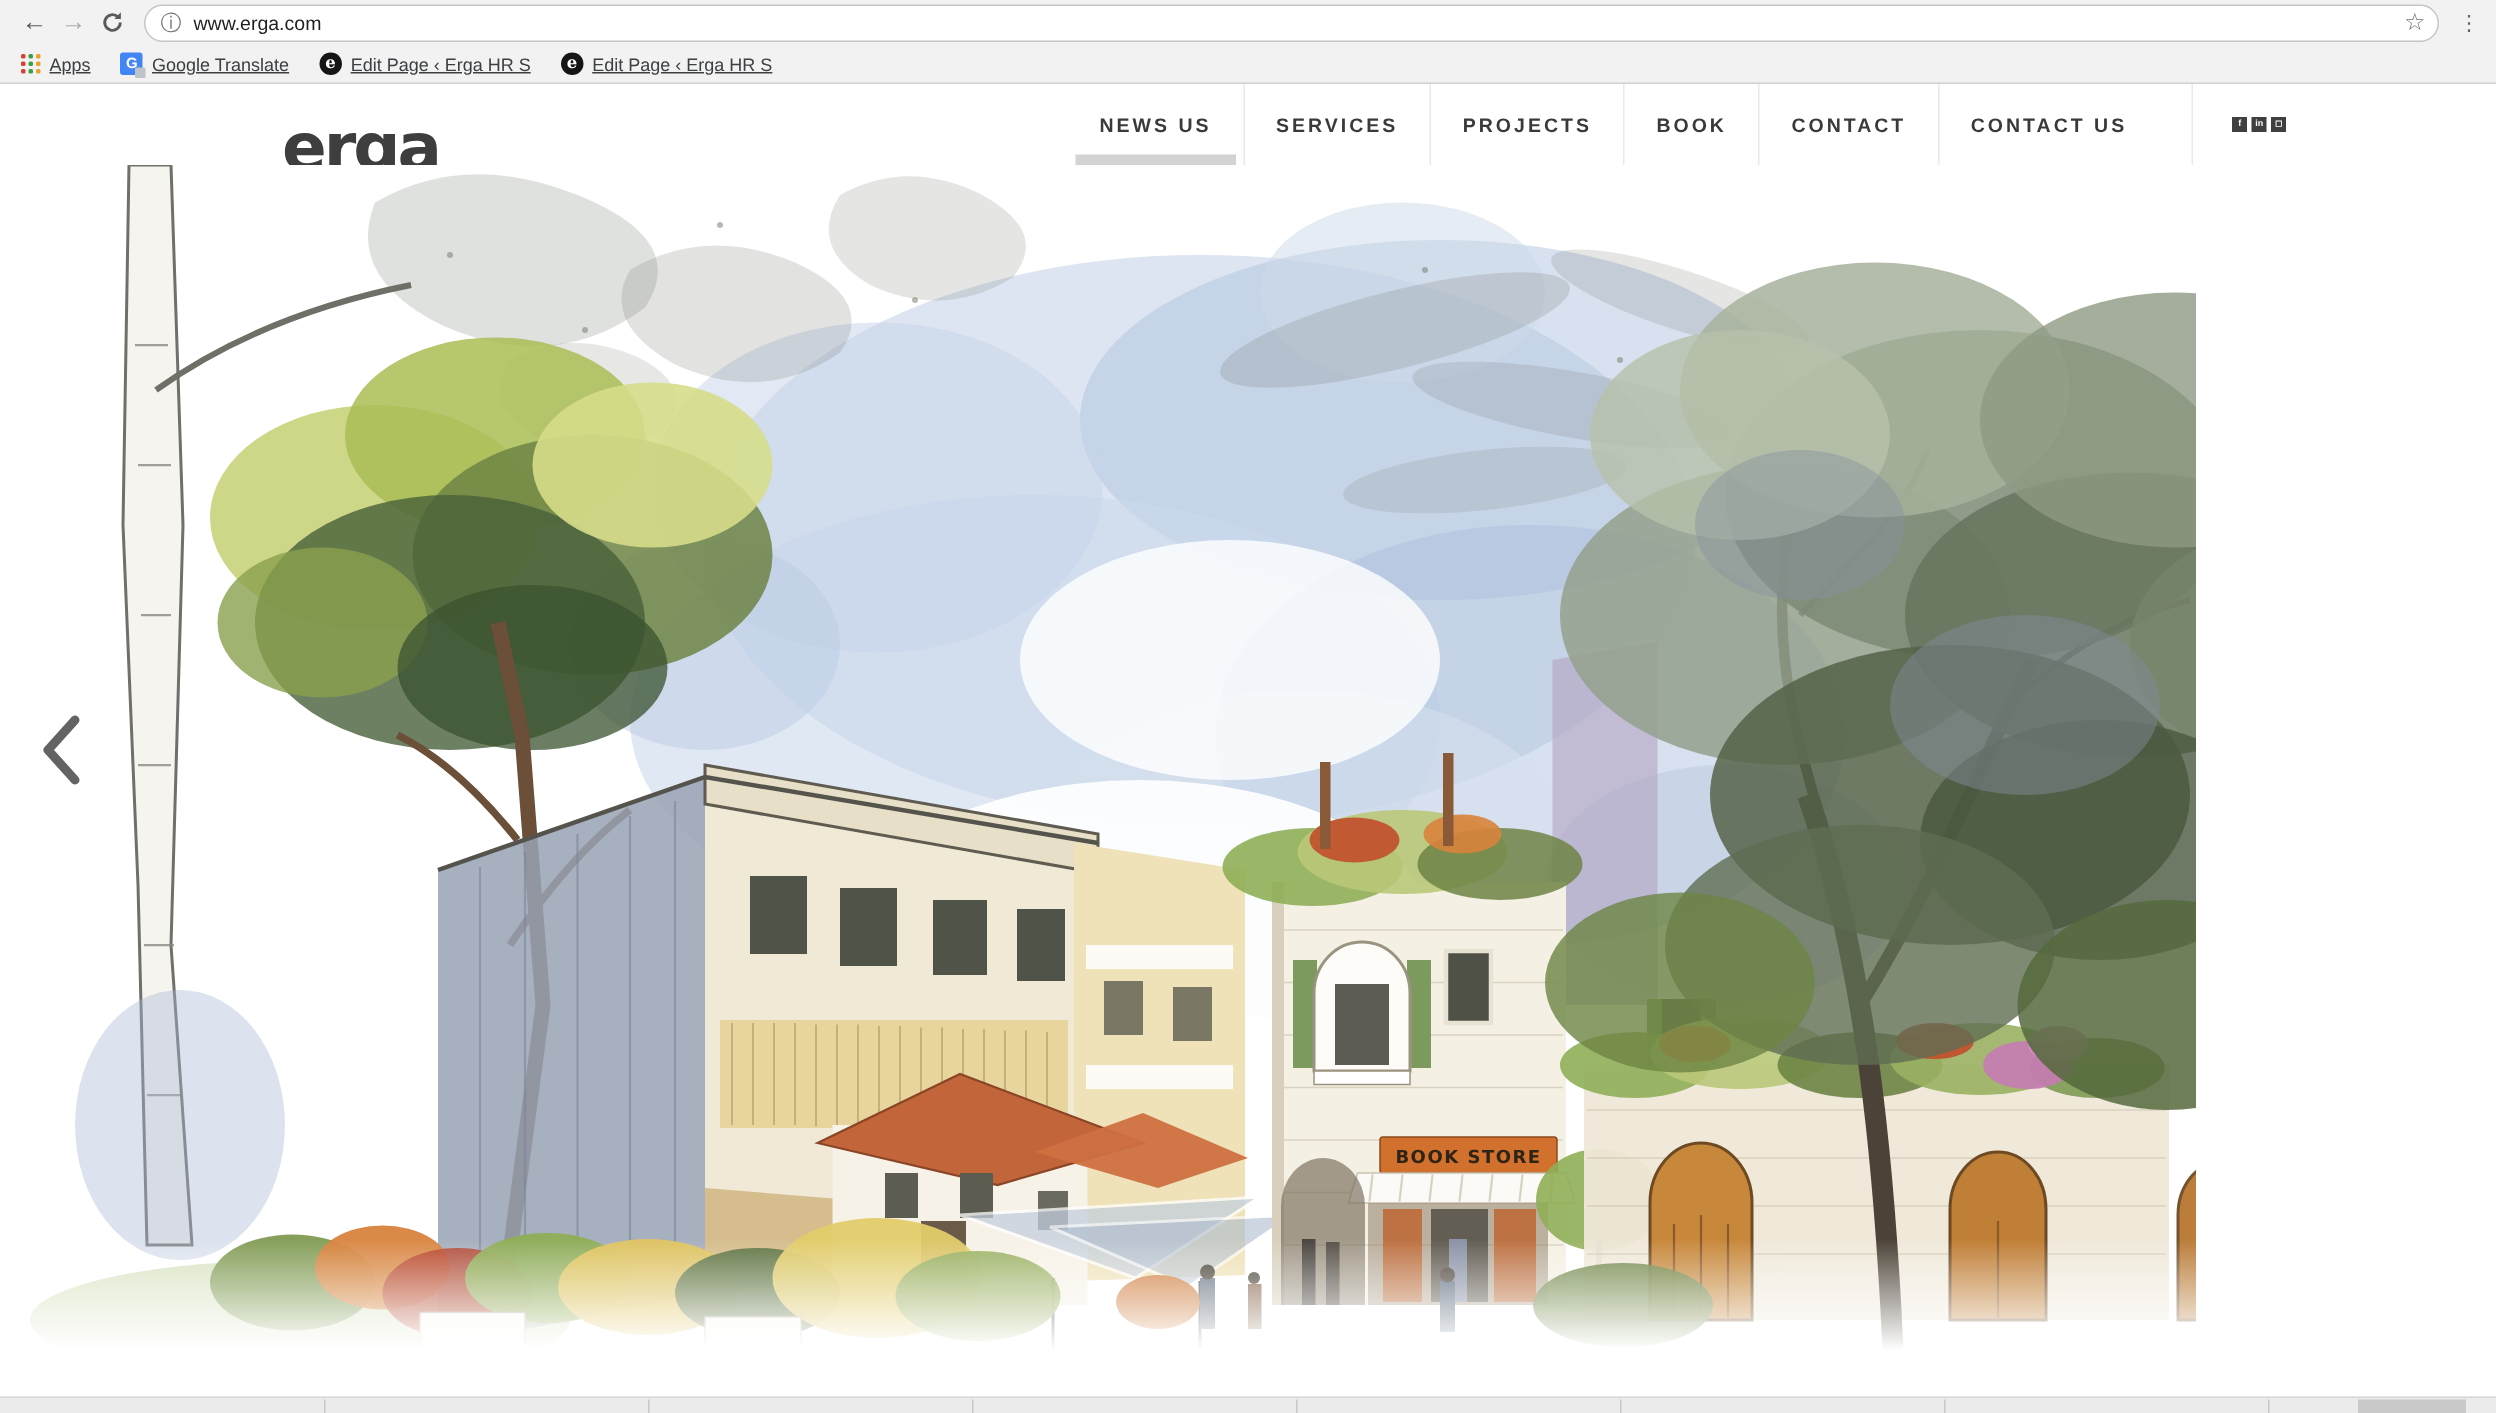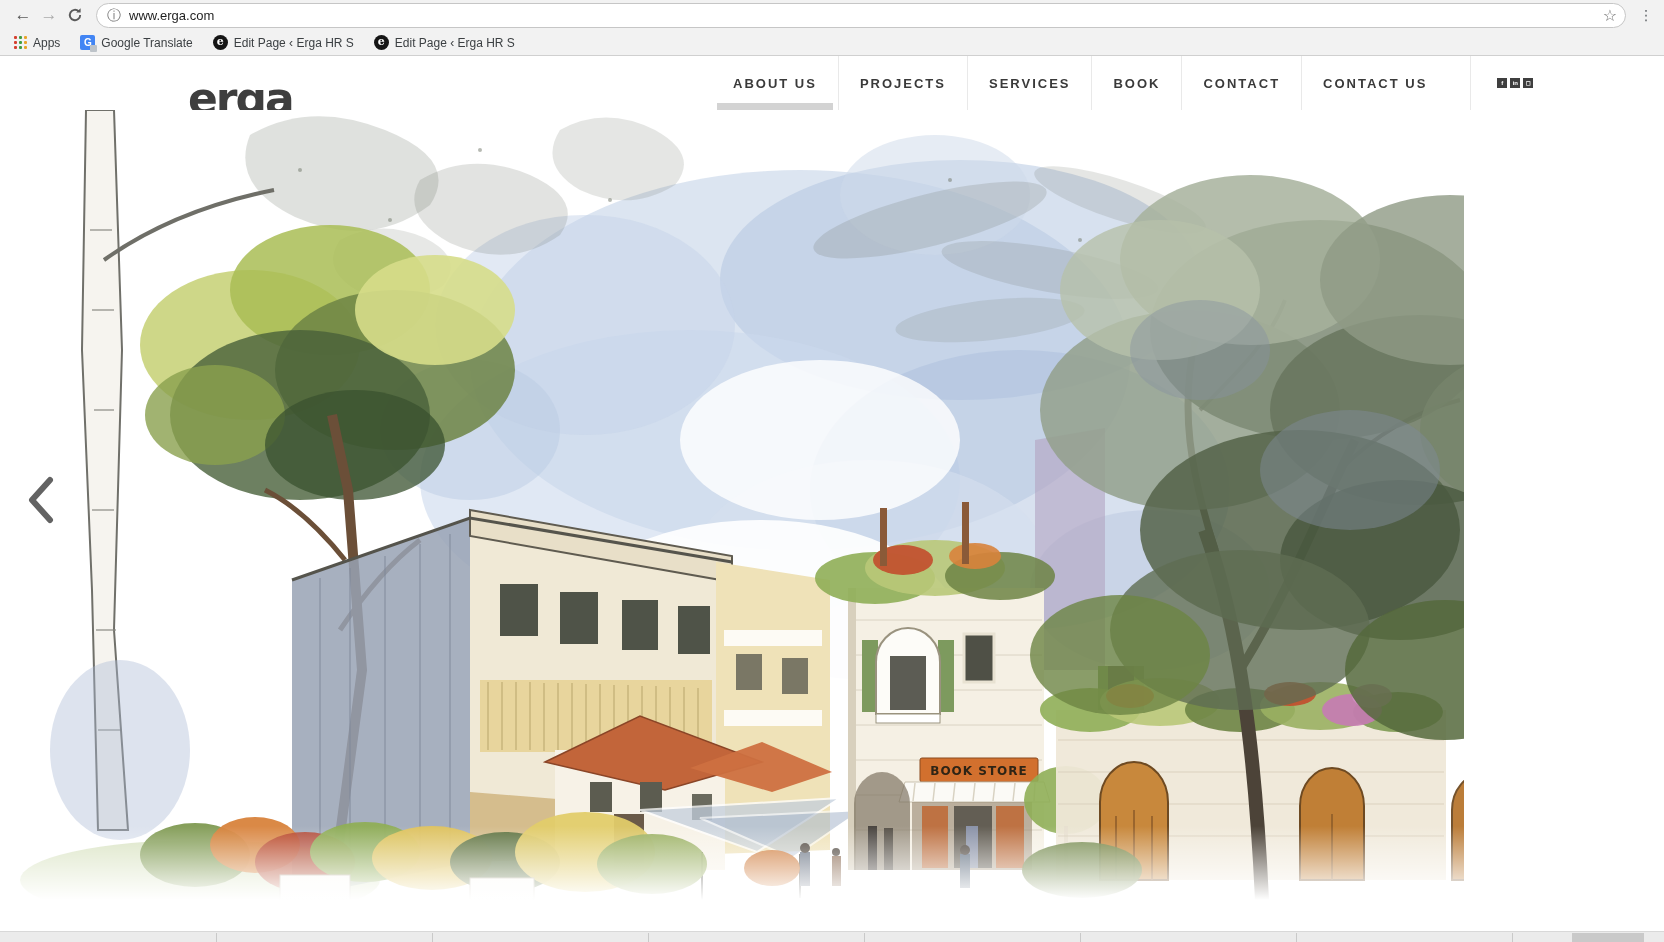--- a/index.html
+++ b/index.html
@@ -13,21 +13,21 @@
   .nav-btn.disabled { color:#ababab; }
   .omnibox { flex:1; display:flex; align-items:center; height:25px; margin:0 10px 0 8px; background:#fff; border:1px solid #c6c6c6; border-radius:13px; padding:0 8px 0 10px; }
   .info-glyph { font-size:14px; color:#757575; line-height:1; }
   .url-text { font-size:13px; color:#1f1f1f; margin-left:8px; flex:1; }
   .star-glyph { font-size:16px; color:#6f6f6f; }
   .menu-dots { font-size:14px; color:#5f6368; width:20px; text-align:center; letter-spacing:0; }
 
   
   .bookmarks { display:flex; align-items:center; height:25px; padding:0 14px; }
   .bm-item { display:flex; align-items:center; margin-right:20px; }
-  .bm-label { font-size:12px; color:#3c4043; margin-left:6px; white-space:nowrap; }
+  .bm-label { font-size:12px; color:#3c4043; margin-left:6px; white-space:nowrap;text-decoration:underline; }
   .apps-grid { width:13px; height:13px; display:grid; grid-template-columns:repeat(3,1fr); gap:1.5px; }
   .apps-grid i { border-radius:1px; }
   .apps-grid i:nth-child(3n+1){ background:#d5402f; }
   .apps-grid i:nth-child(3n+2){ background:#3f9e43; }
   .apps-grid i:nth-child(3n+3){ background:#e9a32a; }
   .gt-icon { position:relative; width:15px; height:15px; background:#4285f4; border-radius:2px; color:#fff; font-size:10px; font-weight:bold; text-align:center; line-height:15px; }
   .gt-icon i { position:absolute; right:-2px; bottom:-2px; width:7px; height:7px; background:#bdc3c9; border-radius:1px; }
   .e-icon { width:15px; height:15px; background:#151515; border-radius:50%; color:#fff; font-size:11px; font-weight:bold; text-align:center; line-height:14px; font-family:"DejaVu Serif", serif; }
 
   
@@ -104,23 +104,23 @@
       <div class="bm-item">
         <span class="e-icon">e</span>
         <span class="bm-label">Edit Page ‹ Erga HR S</span>
       </div>
     </div>
   </div>
 
   <div class="site-header">
     <div class="logo">erga</div>
     <div class="main-nav">
-      <div class="nav-item active">ABOUT US</div>
+      <div class="nav-item active">NEWS US</div>
+      <div class="nav-item">SERVICES</div>
       <div class="nav-item">PROJECTS</div>
-      <div class="nav-item">SERVICES</div>
       <div class="nav-item">BOOK</div>
       <div class="nav-item">CONTACT</div>
       <div class="nav-item">CONTACT US</div>
       <div class="social-row">
         <span class="soc">f</span>
         <span class="soc">in</span>
         <span class="soc">◻</span>
       </div>
     </div>
   </div>

